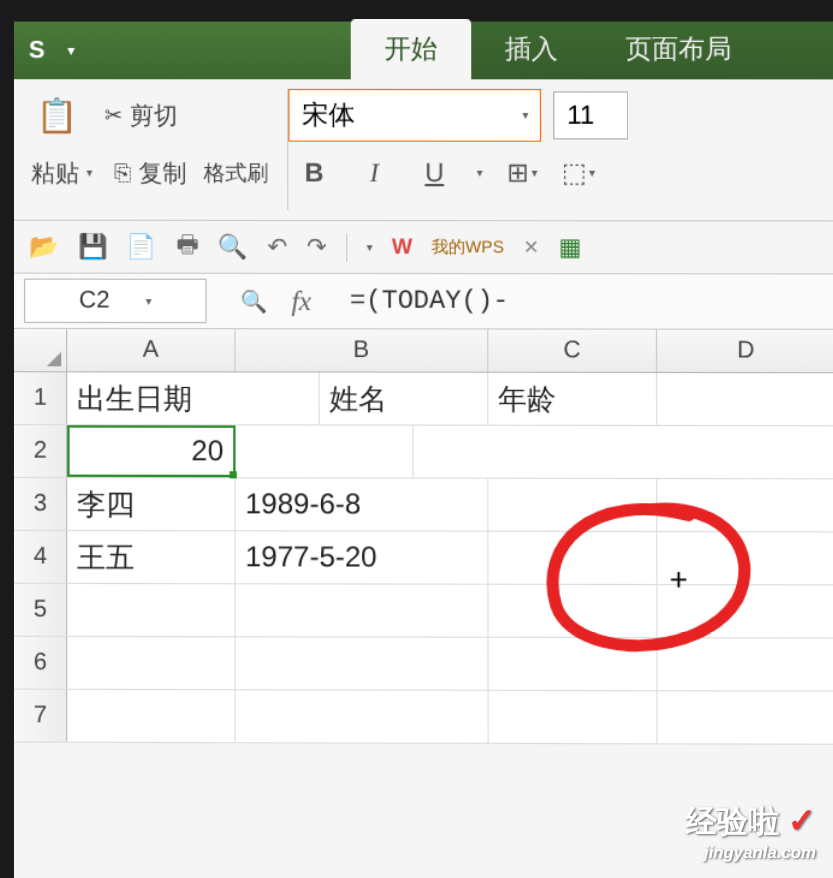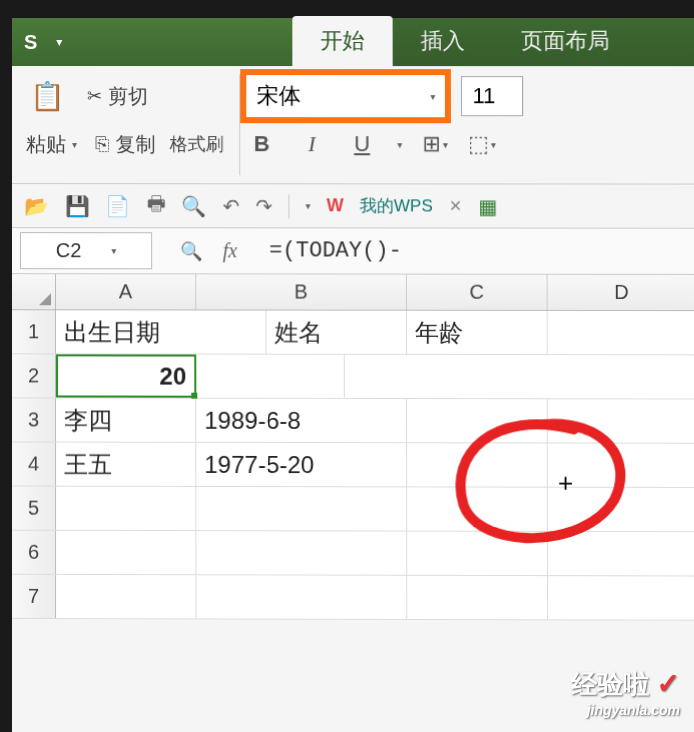--- a/index.html
+++ b/index.html
@@ -105,21 +105,21 @@
       padding: 2px 4px;
     }
     .small-btn .icon { font-size: 18px; }
     .format-painter {
       display: flex;
       flex-direction: column;
       align-items: center;
     }
     .format-painter .lbl { font-size: 18px; color: #444; }
     .font-select {
-      border: 6px solid #f97316;
+      border: 1px solid #f97316;
       background: #fff;
       padding: 6px 10px;
       font-size: 22px;
       width: 210px;
       display: flex;
       justify-content: space-between;
       align-items: center;
     }
     .size-select {
       border: 1px solid #aaa;
@@ -161,37 +161,37 @@
       width: 1px;
       height: 24px;
       background: #ccc;
     }
     .wps-logo {
       color: #d44;
       font-weight: bold;
       font-size: 18px;
     }
     .wps-text {
-      font-size: 17px;
-      color: #0f766e;
+      font-size: 14px;
+      color: #a16207;
       text-align: center;
     }
     .close-x {
       color: #888;
       font-size: 16px;
     }
     .namebox-row {
       background: #fafafa;
       height: 46px;
       border-bottom: 1px solid #ccc;
       display: flex;
       align-items: center;
     }
     .namebox {
-      width: 132px;
+      width: 152px;
       border: 1px solid #bbb;
       background: #fff;
       padding: 6px 12px;
       font-size: 20px;
       color: #333;
       text-align: center;
       margin: 4px 8px;
       display: flex;
       align-items: center;
       justify-content: center;
@@ -201,21 +201,21 @@
       display: flex;
       align-items: center;
       gap: 20px;
       padding: 0 20px;
       font-size: 18px;
       color: #666;
     }
     .fx-label {
       font-style: italic;
       font-family: serif;
-      font-size: 20px;
+      font-size: 23px;
     }
     .formula-input {
       flex: 1;
       padding: 6px 12px;
       font-size: 22px;
       color: #333;
       font-family: "Courier New", monospace;
     }
     .grid-area {
       background: #fff;
@@ -273,21 +273,20 @@
       display: flex;
       align-items: center;
       padding: 0 8px;
       font-size: 24px;
       color: #222;
     }
     .cell.selected {
       border: 2px solid #2a8f2a;
       position: relative;
       justify-content: flex-end;
-      font-weight: bold;
     }
     .cell.selected::after {
       content: '';
       position: absolute;
       right: -3px;
       bottom: -3px;
       width: 6px;
       height: 6px;
       background: #2a8f2a;
     }

